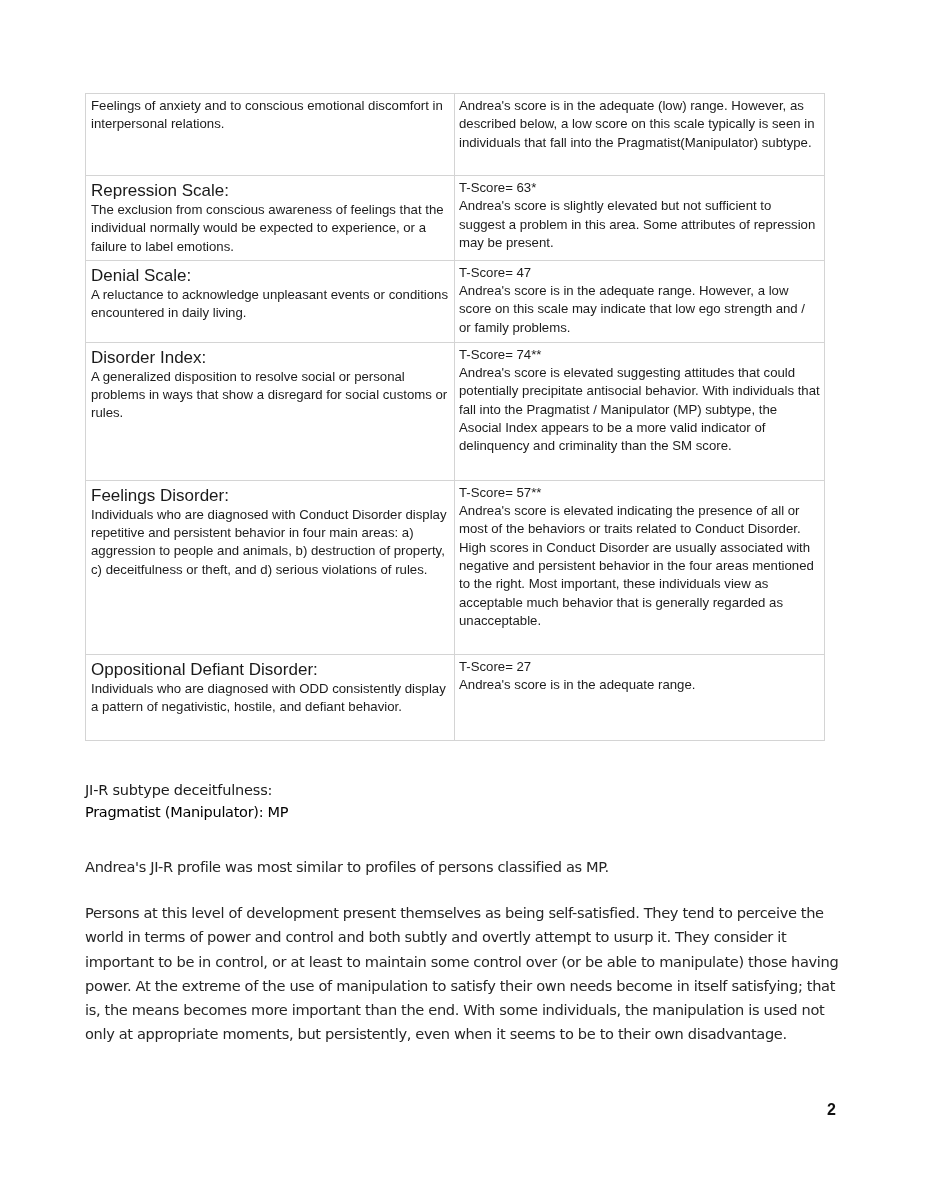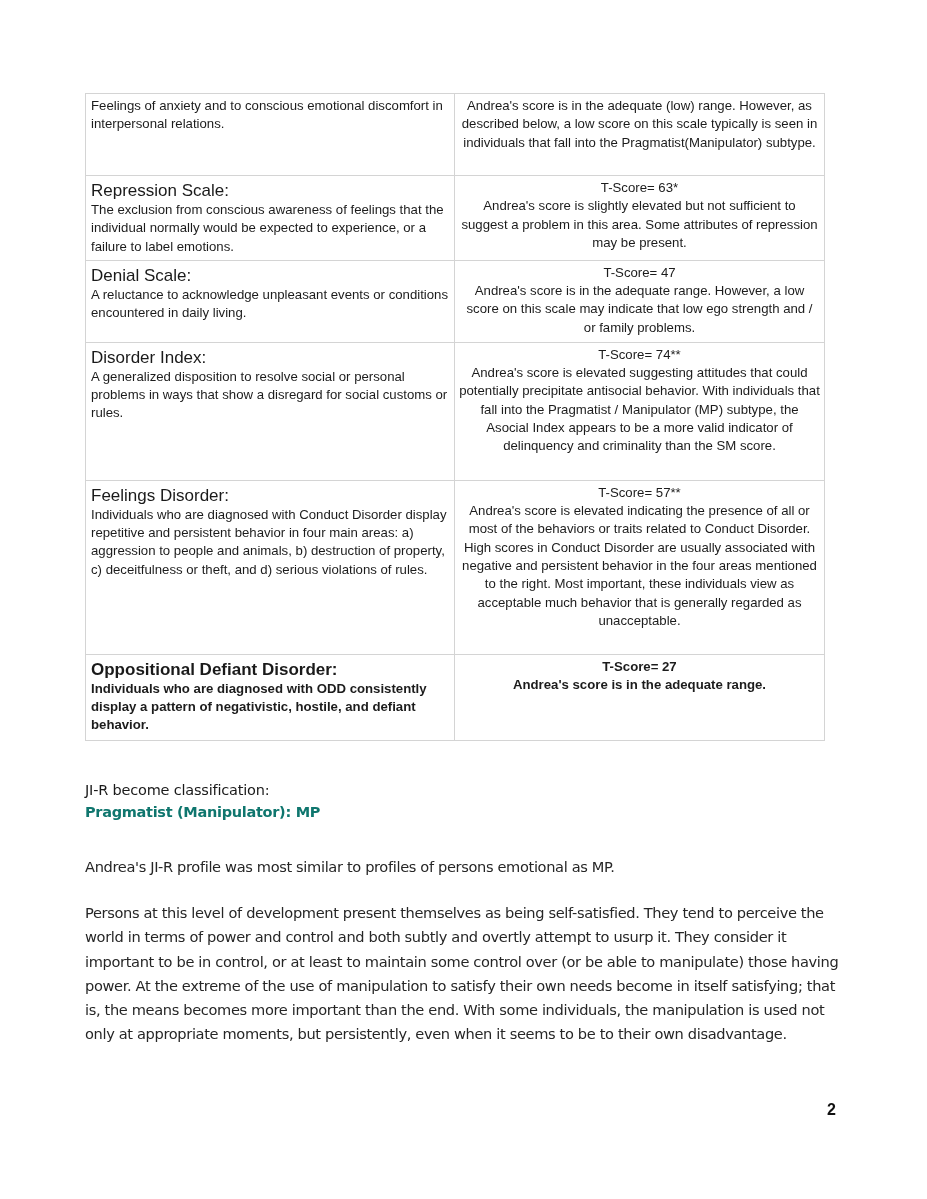--- a/index.html
+++ b/index.html
@@ -36,61 +36,60 @@
       padding: 3px 5px 4px 5px;
       font-size: 13.2px;
       line-height: 18.3px;
       color: #1c1c1c;
     }
     table.scales td.desc {
       width: 358px;
       text-align: left;
     }
     table.scales td.result {
-      text-align: center;
       padding-left: 4px;
       padding-right: 4px;
     }
     .scale-name {
       display: block;
       font-size: 17px;
       line-height: 20px;
       margin-top: 2px;
       color: #1a1a1a;
     }
     .tscore {
       display: block;
     }
     .row-first td { height: 74px; }
     .row-repression td { height: 76px; }
     .row-denial td { height: 74px; }
     .row-asocial td { height: 130px; }
     .row-conduct td { height: 166px; }
-    .row-odd td { height: 78px; font-weight: bold; }
+    .row-odd td { height: 78px; }
 
     .subtype {
       position: absolute;
       left: 85px;
       top: 772px;
       width: 760px;
       font-family: "DejaVu Sans", sans-serif;
       color: #1a1a1a;
     }
     .subtype .heading {
       font-size: 14.5px;
       line-height: 22px;
       font-weight: normal;
       letter-spacing: -0.2px;
     }
     .subtype .classification {
       font-size: 14.5px;
       line-height: 22px;
-      font-weight: 700;
+      font-weight: 400;
       letter-spacing: -0.3px;
-      color: #0f766e;
+      color: #000000;
     }
     .para {
       position: absolute;
       left: 85px;
       width: 765px;
       font-family: "DejaVu Sans", sans-serif;
       font-size: 14.6px;
       line-height: 24.3px;
       color: #262626;
       letter-spacing: -0.35px;
@@ -175,21 +174,21 @@
         </td>
         <td class="result">
           <span class="tscore">T-Score= 27</span>
           <span>Andrea's score is in the adequate range.</span>
         </td>
       </tr>
     </tbody>
   </table>
 
   <div class="subtype">
-    <div class="heading">JI-R become classification:</div>
+    <div class="heading">JI-R subtype deceitfulness:</div>
     <div class="classification">Pragmatist (Manipulator): MP</div>
   </div>
 
-  <p class="para para-1">Andrea's JI-R profile was most similar to profiles of persons emotional as MP.</p>
+  <p class="para para-1">Andrea's JI-R profile was most similar to profiles of persons classified as MP.</p>
   <p class="para para-2">Persons at this level of development present themselves as being self-satisfied. They tend to perceive the world in terms of power and control and both subtly and overtly attempt to usurp it. They consider it important to be in control, or at least to maintain some control over (or be able to manipulate) those having power. At the extreme of the use of manipulation to satisfy their own needs become in itself satisfying; that is, the means becomes more important than the end. With some individuals, the manipulation is used not only at appropriate moments, but persistently, even when it seems to be to their own disadvantage.</p>
 
   <div class="page-number">2</div>
 </div>
 
 </body></html>

